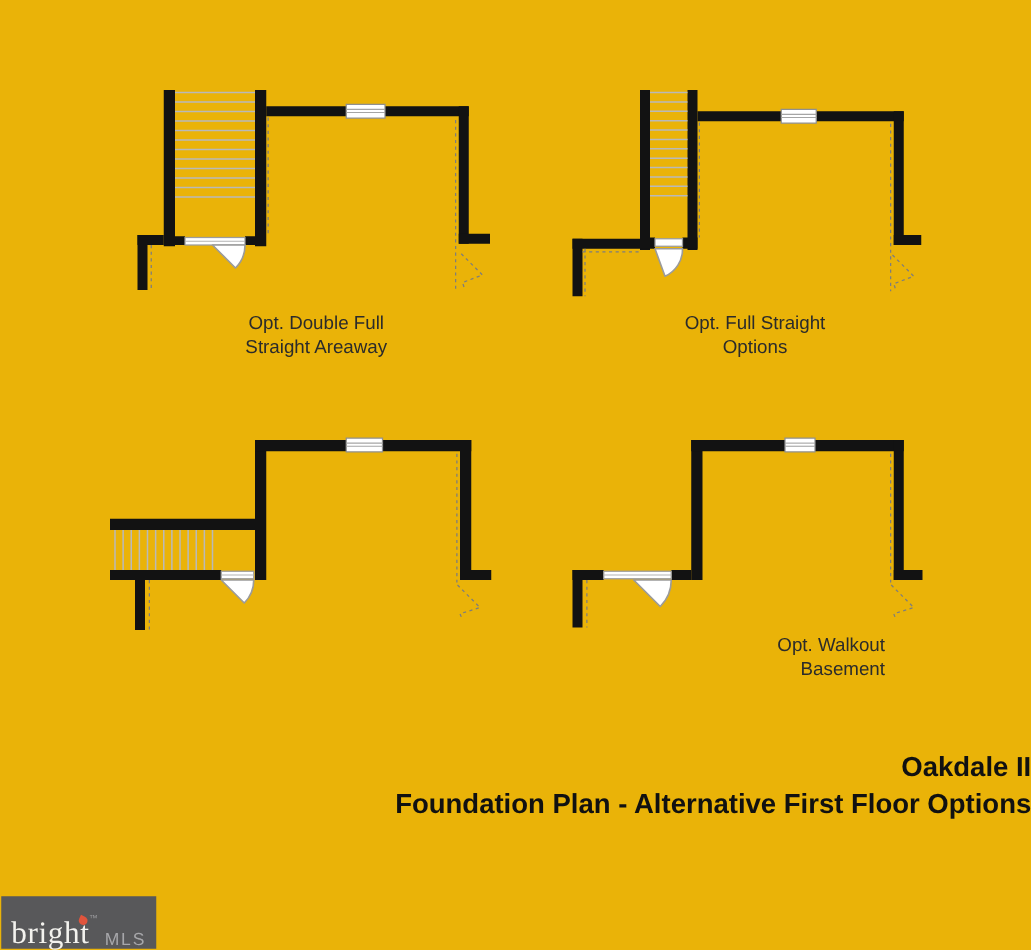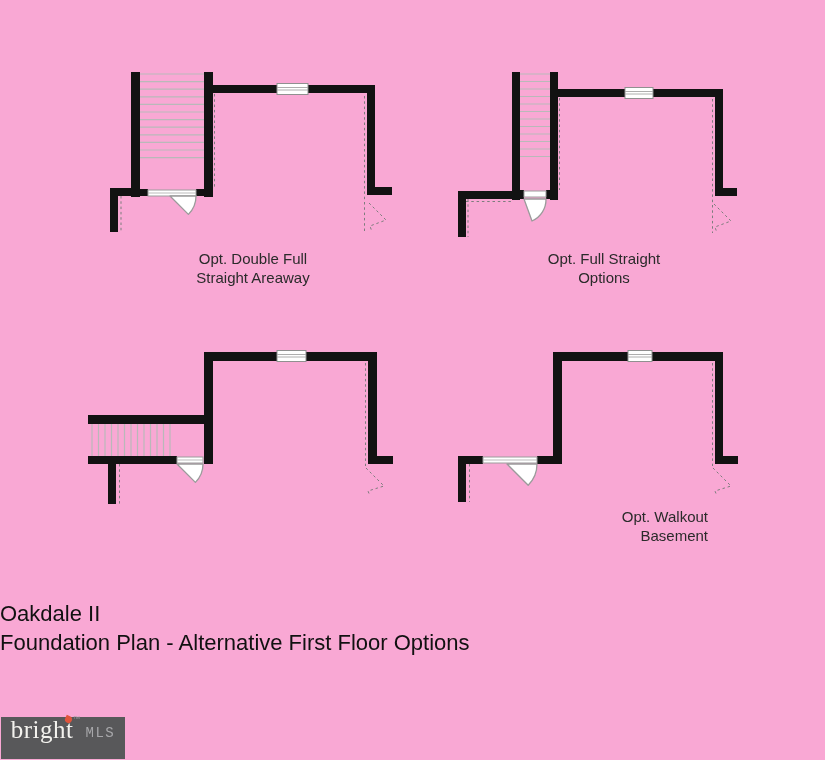--- a/index.html
+++ b/index.html
@@ -1,48 +1,48 @@
 <!DOCTYPE html>
 <html style="--wall: #121212; --tread: #b9b9b9; --door: #9b9b9b; --dashed: #7d7d7d; --caption: #2b2b2b; --title: #111111; --logo_bg: #58585a; --logo_text: #f3f2ee; --logo_mls: #a7a7aa; --logo_accent: #e0543c;"><head>
 <meta charset="utf-8">
 <style>
   html,body{margin:0;padding:0;background:#fff;}
-  #page{position:relative;width:825px;height:760px;background:#f9a8d4;overflow:hidden;
+  #page{position:relative;width:825px;height:760px;background:#eab308;overflow:hidden;
         font-family:"Liberation Sans", sans-serif;}
   #drawing{position:absolute;left:0;top:0;}
 
   
   .wall{fill:var(--wall);stroke:none;}
   .tread{stroke:var(--tread);stroke-width:1.2;fill:none;}
   .thresh{fill:#ffffff;stroke:#9c9c9c;stroke-width:1;}
   .threshline{stroke:#b3b3b3;stroke-width:0.9;}
   .door{fill:#ffffff;stroke:var(--door);stroke-width:1.3;stroke-linejoin:round;}
   .dash{stroke:var(--dashed);stroke-width:1;fill:none;stroke-dasharray:2.5 2.8;}
   .winrect{fill:#ffffff;stroke:#909090;stroke-width:1;}
   .winline{stroke:#a5a5a5;stroke-width:0.9;}
 
   
   .caption{position:absolute;width:208px;text-align:center;color:var(--caption);
            font-size:15px;line-height:19px;}
   .caption span{display:block;}
-  #main-title{position:absolute;left:0;right:0;top:600px;text-align:left;
-              color:var(--title);font-weight:normal;font-size:22px;line-height:28.5px;}
+  #main-title{position:absolute;left:0;right:0;top:600px;text-align:right;
+              color:var(--title);font-weight:bold;font-size:22px;line-height:28.5px;}
   #main-title div{white-space:nowrap;}
 
   
   #logo{position:absolute;left:1px;top:717px;width:124px;height:42px;
-        background:var(--logo_bg);display:flex;align-items:flex-start;justify-content:center;}
+        background:var(--logo_bg);display:flex;align-items:flex-end;justify-content:center;}
   .logo-bright{position:relative;font-family:"Liberation Serif", serif;font-size:25px;
                color:var(--logo_text);letter-spacing:0.5px;line-height:1;}
   .logo-flame{position:absolute;right:2px;top:-1px;width:7px;height:7px;
               background:var(--logo_accent);border-radius:50% 50% 50% 0;
               transform:rotate(115deg);}
   .logo-tm{position:absolute;right:-7px;top:-2px;font-size:7px;
            font-family:"Liberation Sans", sans-serif;color:#9a9a9d;}
-  .logo-mls{font-family:Liberation Mono, monospace;font-size:14px;
+  .logo-mls{font-family:Liberation Sans, sans-serif;font-size:14px;
             color:var(--logo_mls);letter-spacing:1.5px;margin-left:12px;margin-top:8px;}
 </style>
 </head>
 <body>
 
 <div id="page">
 
   <svg id="drawing" width="825" height="760" viewBox="0 0 825 760" xmlns="http://www.w3.org/2000/svg">
 
     <g>

